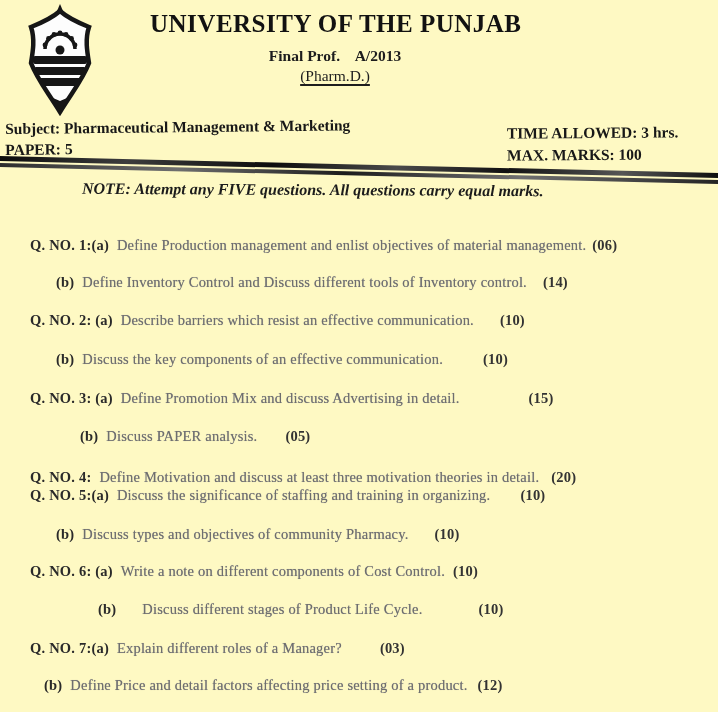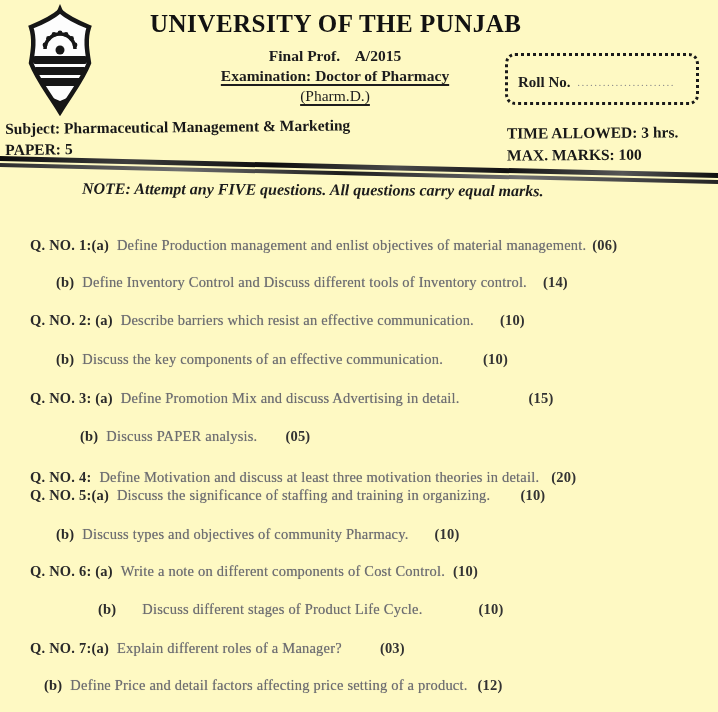--- a/index.html
+++ b/index.html
@@ -91,29 +91,24 @@
       <circle cx="55" cy="41" r="2.4" fill="#161616"></circle>
       <rect x="13" y="52" width="54" height="8" rx="2" fill="#161616"></rect>
       <rect x="14" y="63" width="52" height="8" rx="2" fill="#161616"></rect>
       <rect x="16" y="74" width="48" height="8" rx="2" fill="#161616"></rect>
       <polygon points="10,84 40,97 70,84 70,91 40,105 10,91" fill="#161616"></polygon>
     </g>
   </svg>
 
   <div class="hdr">
     <div class="uni-title">UNIVERSITY OF THE PUNJAB</div>
-    <div class="session">Final Prof.    A/2015</div>
-    <div class="examline">Examination: Doctor of Pharmacy</div>
+    <div class="session">Final Prof.    A/2013</div>
     <div class="programline">(Pharm.D.)</div>
   </div>
 
-  <div id="rollbox">
-    <span class="roll-label">Roll No. </span>
-    <span class="roll-dots">.......................</span>
-  </div>
 
   <div class="subject-block">
     <div class="subject-line">Subject: Pharmaceutical Management &amp; Marketing</div>
     <div class="paper-line">PAPER: 5</div>
   </div>
 
   <div class="time-block">
     <div class="time-line">TIME ALLOWED: 3 hrs.</div>
     <div class="marks-line">MAX. MARKS: 100</div>
   </div>

